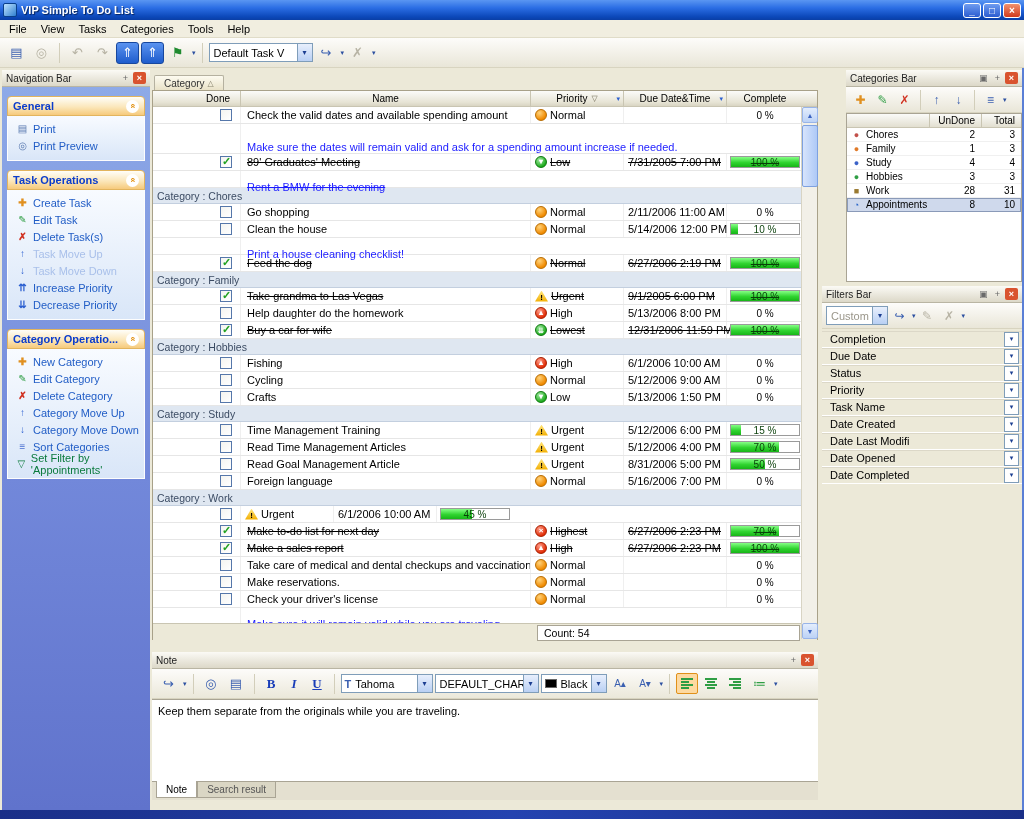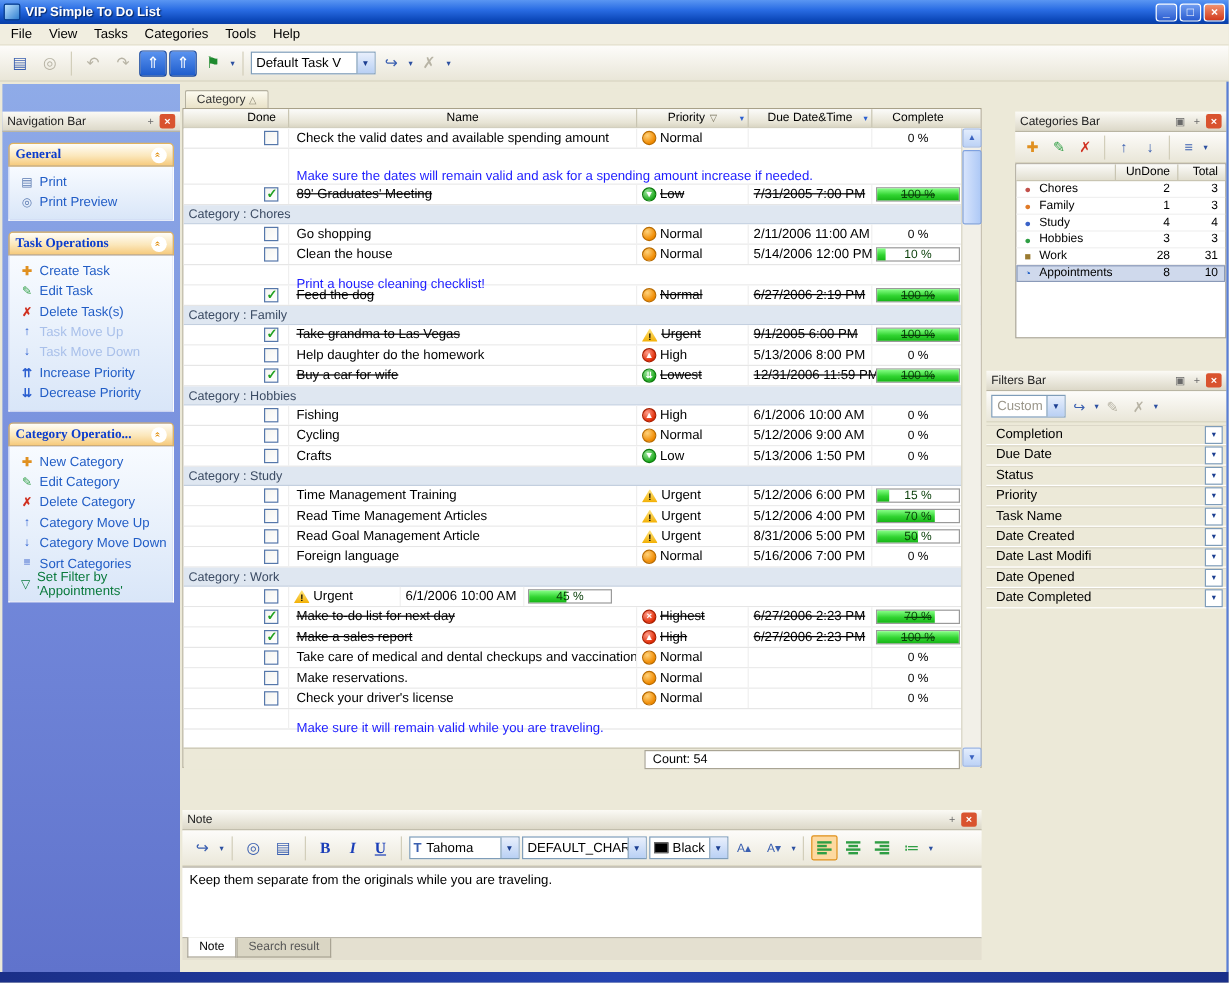--- a/index.html
+++ b/index.html
@@ -34,28 +34,28 @@
   .combo .combo-text{padding:0 4px;white-space:nowrap;overflow:hidden;flex:1;}
   .combo .combo-arrow{width:15px;height:100%;display:flex;align-items:center;justify-content:center;font-size:8px;color:#1b3e91;
     background:linear-gradient(180deg,#e8effc,#b9d0f4);border-left:1px solid #7f9db9;}
   .combo.gray .combo-text{color:#9a968a;}
   .mini-arrow{font-size:7px;color:#2b4fa0;margin-left:1px;}
 
   
   .navbar{position:absolute;left:2px;top:70px;width:148px;bottom:9px;
     background:linear-gradient(180deg,#8fabe8 0%,#7288da 55%,#6073cc 100%);}
   .panelbar-head{height:17px;background:linear-gradient(180deg,#fbfaf5,#dcd8c8);border-bottom:1px solid #b9b5a3;
-    display:flex;align-items:center;padding:0 4px;font-size:10px;color:#222;margin-top:23px;}
+    display:flex;align-items:center;padding:0 4px;font-size:10px;color:#222;}
   .panelbar-head .spacer{flex:1;}
   .mini-ic{width:13px;height:12px;display:flex;align-items:center;justify-content:center;font-size:9px;color:#6a6a6a;margin-left:1px;}
   .mini-ic.close{color:#fff;background:#d9532f;border-radius:2px;font-weight:bold;}
   .nav-panel{margin:9px 5px 0 5px;}
   .nav-head{height:20px;display:flex;align-items:center;justify-content:space-between;padding:0 5px;
     background:linear-gradient(180deg,#fffef9 0%,#fbe7bb 55%,#f6ca7c 100%);
-    border:1px solid #e2b45e;border-radius:4px 4px 0 0;color:#0b3ccc;font-weight:bold;cursor:pointer;font-family:Liberation Serif, serif;}
+    border:1px solid #e2b45e;border-radius:4px 4px 0 0;color:#0b3ccc;font-weight:bold;cursor:pointer;}
   .nav-chevron{width:13px;height:13px;border-radius:50%;background:#fff;color:#e08a00;display:flex;align-items:center;justify-content:center;
     font-size:9px;transform:none;}
   .nav-chevron span{display:inline-block;transform:rotate(90deg);}
   .nav-items{background:linear-gradient(180deg,#f8fbff,#d9e6f8);border:1px solid #fdfdfd;border-top:none;padding:4px 2px 6px 2px;}
   .nav-item{height:17px;display:flex;align-items:center;gap:4px;padding-left:6px;color:#215dc6;cursor:pointer;}
   .nav-item.disabled{color:#a9c0ea;}
   .nav-item.accent{color:#0a7a3c;}
   .nav-ic{width:13px;height:13px;display:flex;align-items:center;justify-content:center;font-size:10px;}
 
   
@@ -364,20 +364,24 @@
       <span class="pri-label strike">Low</span>
     </div>
     <div class="cell c-due strike">7/31/2005 7:00 PM</div>
     <div class="cell c-comp">
             <div class="bar">
               <div class="fill" style="width: 100%;"></div>
               <span class="bar-label strike">100 %</span>
             </div>
           </div>
   </div>
+        <div class="nrow">
+    <div class="c-done"></div>
+    <div class="note-text strike">Rent a BMW for the evening</div>
+  </div>
         <div class="grow">
     <span class="group-label">Category : Chores</span>
   </div>
         <div class="trow">
     <div class="cell c-done">
             <span class="cb"></span>
           </div>
     <div class="cell c-name">Go shopping</div>
     <div class="cell c-pri">
       <span class="pri pri-normal"></span>

